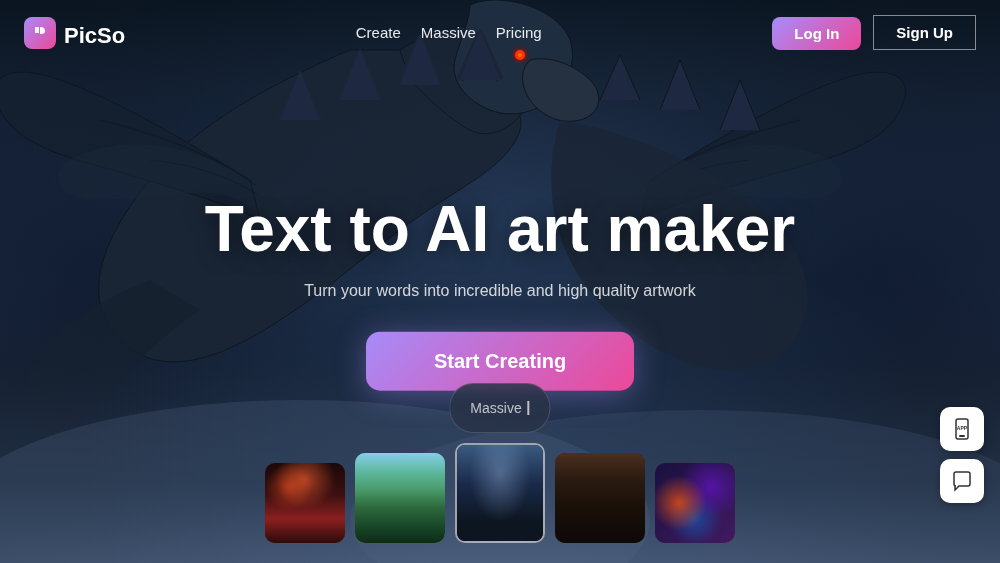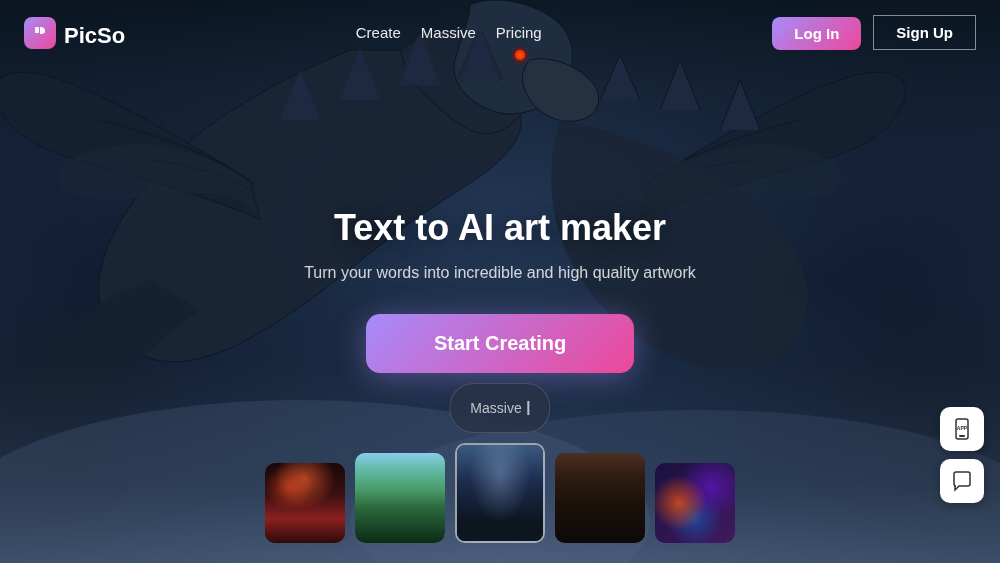--- a/index.html
+++ b/index.html
@@ -130,21 +130,21 @@
       top: 50%;
       left: 50%;
       transform: translate(-50%, -45%);
       text-align: center;
       z-index: 10;
       width: 600px;
     }
 
     .hero-title {
       color: white;
-      font-size: 36px;
+      font-size: 64px;
       font-weight: 800;
       line-height: 1.15;
       margin-bottom: 16px;
       text-shadow: 0 2px 20px rgba(0,0,0,0.5);
     }
 
     .hero-subtitle {
       color: rgba(255,255,255,0.8);
       font-size: 16px;
       margin-bottom: 32px;

